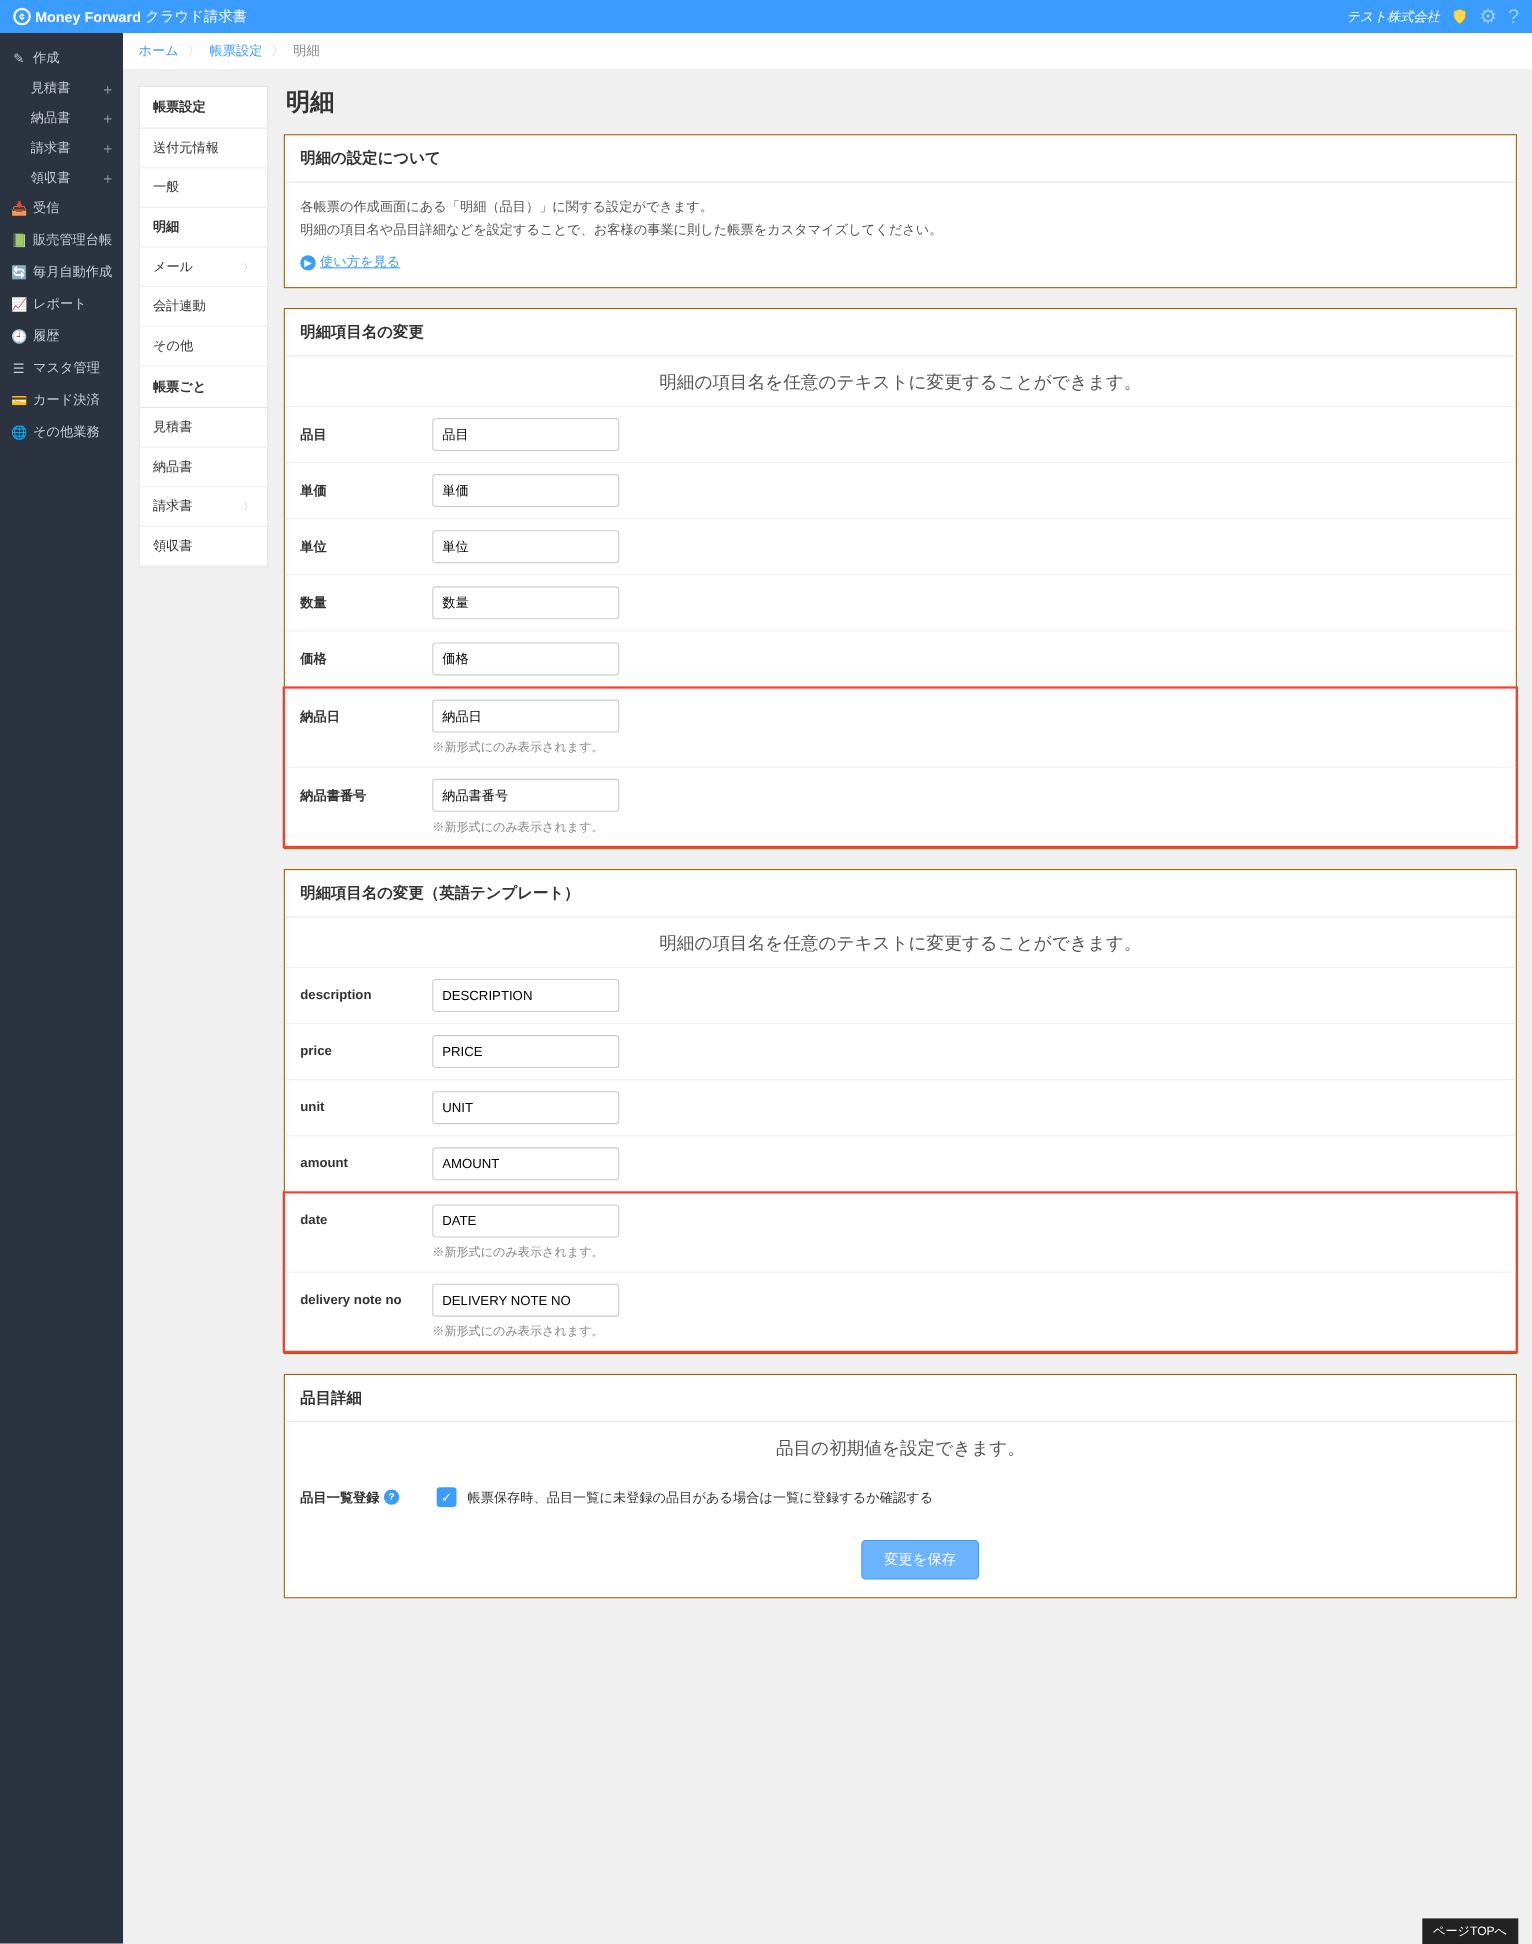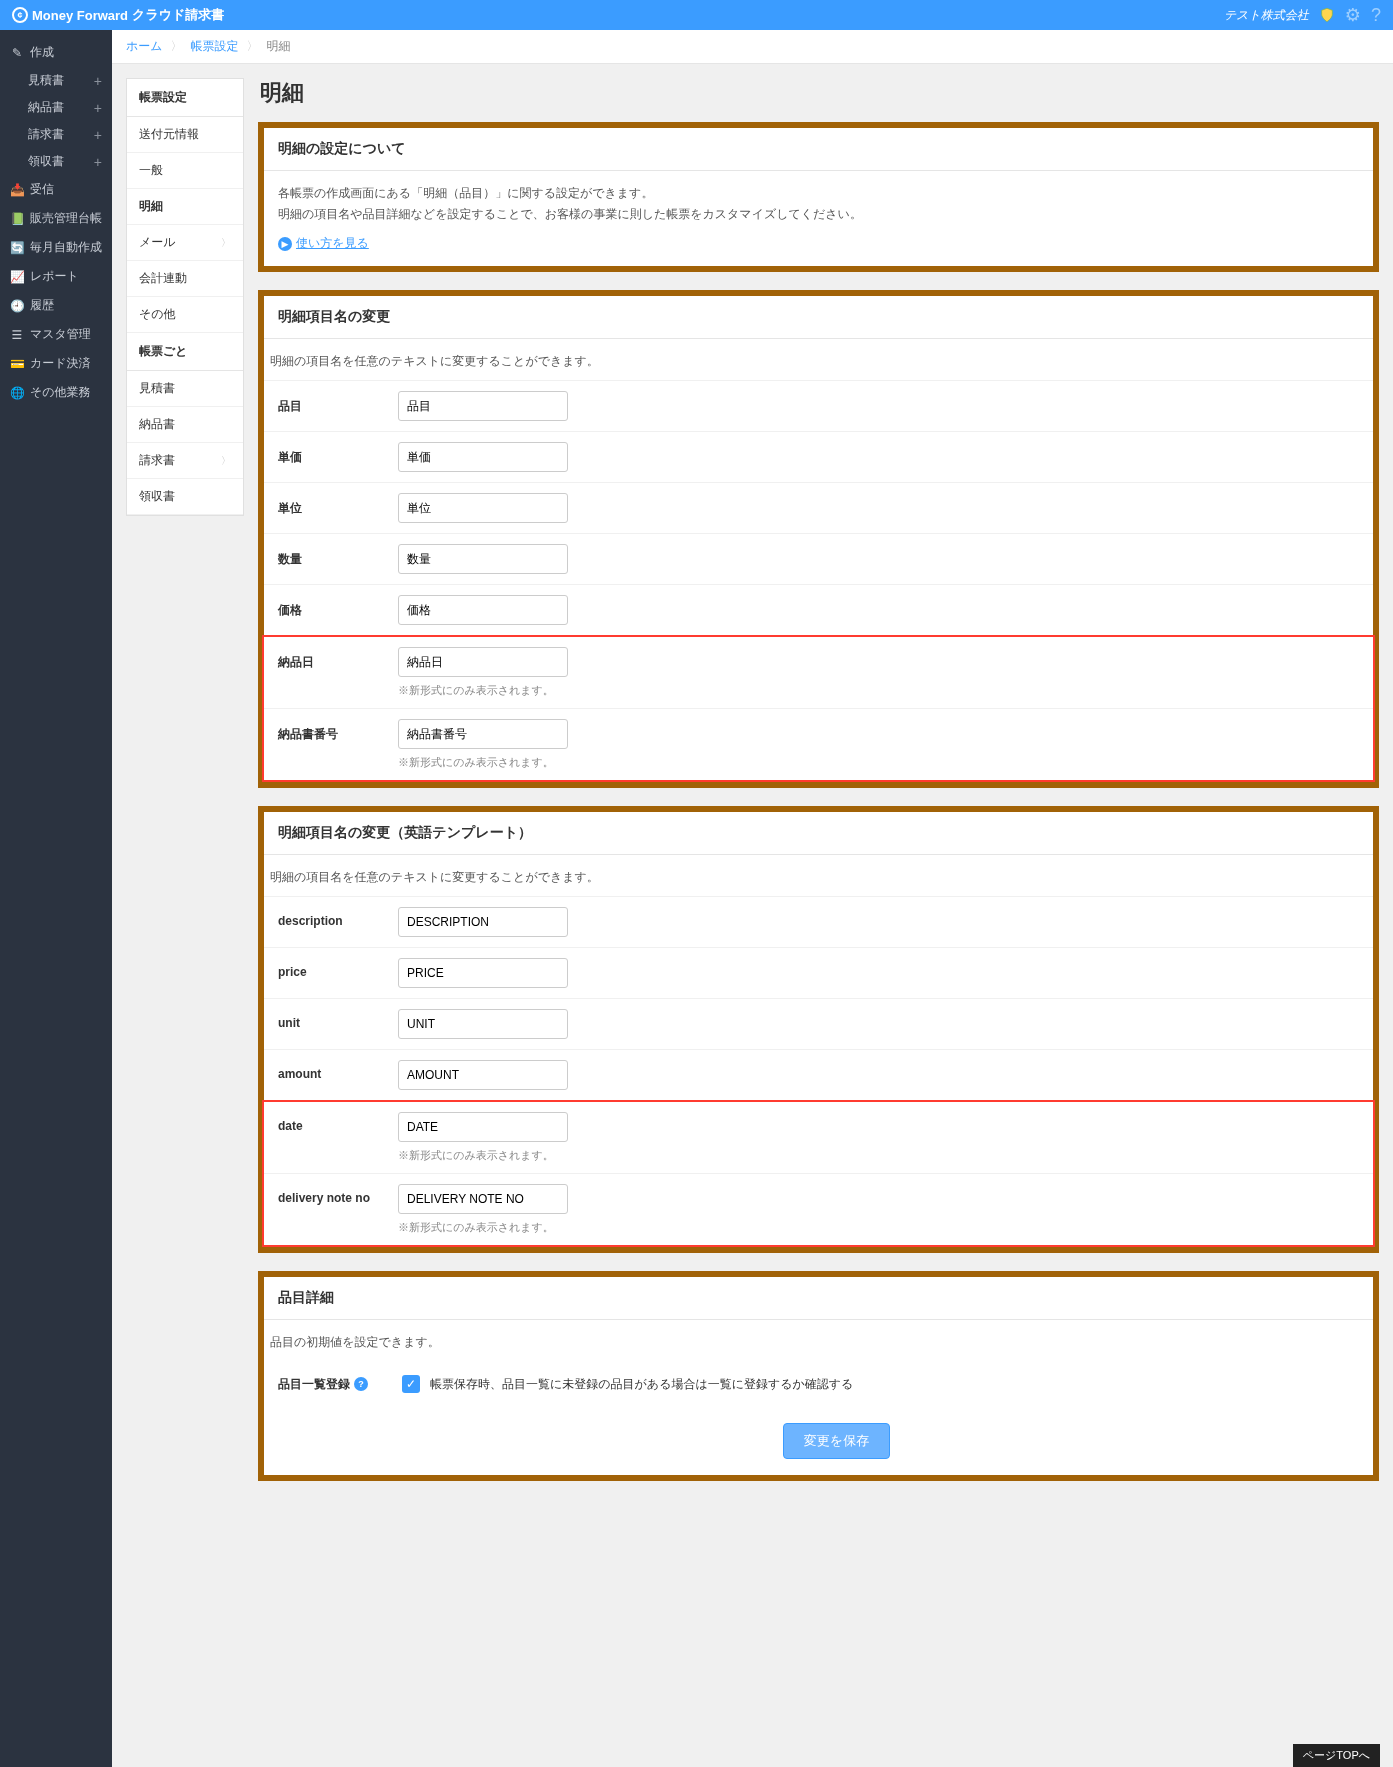--- a/index.html
+++ b/index.html
@@ -41,29 +41,29 @@
 .settings-nav { width: 118px; background: #fff; border: 1px solid #e0e0e0; font-size: 12px; }
 .sn-header { padding: 10px 12px; font-weight: bold; border-bottom: 1px solid #e5e5e5; }
 .sn-item { padding: 9px 12px; border-bottom: 1px solid #f0f0f0; cursor: pointer; display: flex; justify-content: space-between; align-items: center; }
 .sn-item.active { font-weight: bold; }
 .sn-chevron { color: #bbb; font-size: 10px; }
 
 
 .main { flex: 1; }
 .page-title { font-size: 22px; font-weight: bold; margin-bottom: 14px; padding-left: 2px; }
 
-.panel { background: #fff; border: 6px solid #a16207; margin-bottom: 18px; }
+.panel { background: #fff; border: 1px solid #a16207; margin-bottom: 18px; }
 .panel-header { padding: 12px 14px; font-size: 14px; font-weight: bold; border-bottom: 1px solid #e5e5e5; }
 .panel-body { padding: 14px; font-size: 12px; color: #555; }
 .panel-body p { margin-bottom: 4px; }
 .howto-link { color: #3b9cff; text-decoration: underline; display: inline-flex; align-items: center; gap: 4px; margin-top: 8px; }
 .howto-icon { width: 14px; height: 14px; border-radius: 50%; background: #3b9cff; color: #fff; display: inline-flex; align-items: center; justify-content: center; font-size: 9px; }
 
 
-.form-desc { font-size: 12px; color: #555; padding: 14px 6px 10px; }
+.form-desc { font-size: 16px; color: #555; padding: 14px 6px 10px; text-align: center; }
 .form-row { display: flex; align-items: flex-start; padding: 10px 14px; border-top: 1px solid #f0f0f0; }
 .form-row:first-of-type { border-top: none; }
 .form-label { width: 120px; font-size: 12px; font-weight: bold; padding-top: 7px; }
 .form-field { flex: 0 0 170px; }
 .form-field input[type=text] { width: 100%; height: 30px; border: 1px solid #ccc; border-radius: 3px; padding: 0 8px; font-size: 12px; }
 .form-note { font-size: 11px; color: #888; margin-top: 6px; }
 .highlight-box { border: 2px solid #ff3b30; margin: 0 -2px; }
 
 
 .item-detail-row { display: flex; align-items: center; padding: 14px; gap: 14px; font-size: 12px; }
@@ -79,21 +79,21 @@
 
 .pagetop { position: fixed; right: 13px; bottom: 0; background: #222; color: #fff; font-size: 11px; padding: 4px 10px; cursor: pointer; }
 </style>
 </head>
 <body>
 
 <div class="header">
   <div class="header-logo">
     <span class="header-logo-icon">¢</span>
     <span>Money Forward</span>
-    <span style="font-weight:bold;">クラウド請求書</span>
+    <span style="font-weight:normal;">クラウド請求書</span>
   </div>
   <div class="header-spacer"></div>
   <div class="header-right">
     <span class="header-company">テスト株式会社</span>
     <svg class="header-shield" viewBox="0 0 24 24">
         <path fill="#ffd54f" stroke="#7cb342" stroke-width="1" d="M12 2 L20 5 V11 C20 17 12 22 12 22 C12 22 4 17 4 11 V5 Z"></path>
       </svg>
     <span class="header-gear">⚙</span>
     <span class="header-help">?</span>
   </div>

